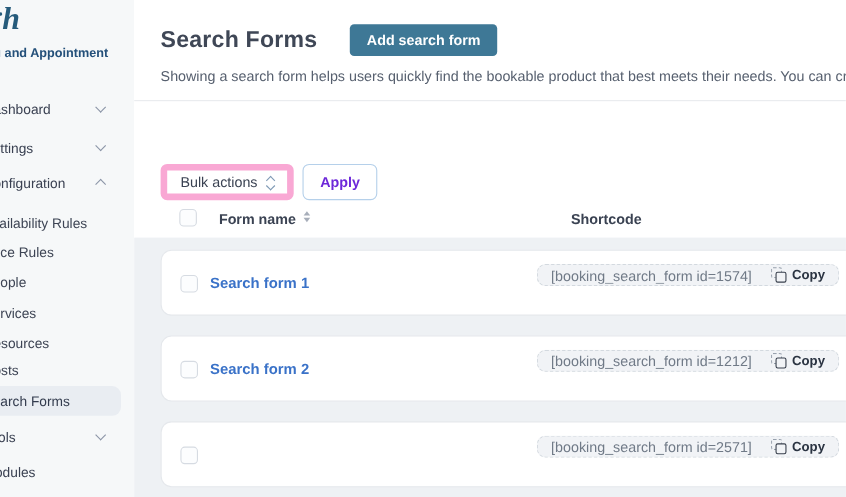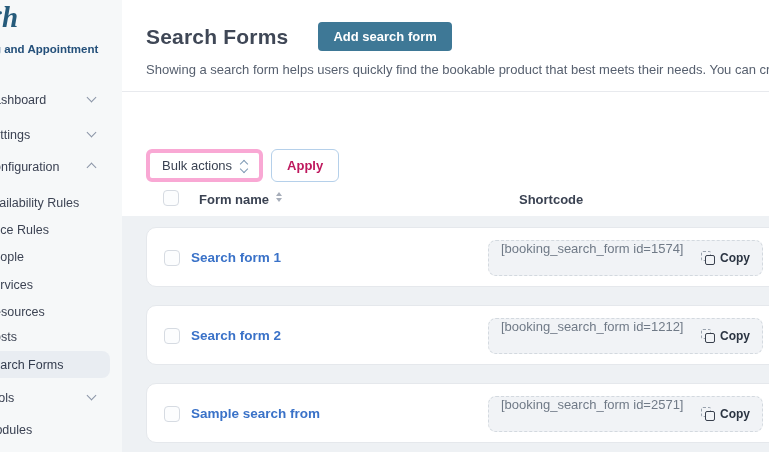--- a/index.html
+++ b/index.html
@@ -35,52 +35,52 @@
   .page-title { font-size:21px; font-weight:600; color:#3f4756; letter-spacing:.2px; }
   .add-btn { background:#3e7896; color:#ffffff; font-size:13px; font-weight:bold;
              border:none; border-radius:4px; padding:7px 15px; cursor:pointer;margin-left:16px; }
   .desc { margin-top:11px; font-size:13px; color:#57606f; white-space:nowrap; overflow:hidden; width:647px; }
 
   .content { position:relative; width:647px; height:360px; }
   .list-bg { position:absolute; left:0; top:124px; width:700px; height:236px; background:#eef1f4; }
 
   .toolbar { position:absolute; left:24px; top:57px; display:flex; gap:8px; }
   .bulk-select { display:flex; align-items:center; gap:9px; height:33px; padding:0 12px;
-                 background:#ffffff; border:4px solid #f9a8d4; border-radius:6px;
+                 background:#ffffff; border:6px solid #f9a8d4; border-radius:6px;
                  font-size:13px; color:#3a4252; cursor:pointer; }
   .updown { display:flex; flex-direction:column; gap:2px; }
   .updown i { display:block; width:6px; height:6px; border-right:1.4px solid #7f9ab5;
               border-bottom:1.4px solid #7f9ab5; }
   .updown i.u { transform:rotate(225deg); margin-top:2px; }
   .updown i.d { transform:rotate(45deg); margin-top:-3px; }
   .apply-btn { height:33px; padding:0 15px; background:#ffffff; border:1px solid #b5d0ea;
-               border-radius:6px; font-size:13px; font-weight:bold; color:#be185d; cursor:pointer; }
+               border-radius:6px; font-size:13px; font-weight:bold; color:#6d28d9; cursor:pointer; }
 
   .checkbox { display:inline-block; width:16px; height:16px; background:#fcfdfe;
               border:1px solid #d6dbe2; border-radius:4px; cursor:pointer; }
 
   .thead { position:absolute; top:96px; left:0; width:700px; height:28px; }
   .thead .checkbox { position:absolute; left:41px; top:2px; }
   .th-name { position:absolute; left:77px; top:4px; font-size:13px; font-weight:bold;
              color:#3a4252; display:flex; align-items:flex-start; gap:7px; cursor:pointer; }
   .sort { display:flex; flex-direction:column; gap:2px; }
   .sort b { display:block; width:0; height:0; border-left:3.5px solid transparent;
             border-right:3.5px solid transparent; }
   .sort b.up { border-bottom:4px solid #a7aeba; }
   .sort b.dn { border-top:4px solid #a7aeba; }
   .th-short { position:absolute; left:365px; top:4px; font-size:13px; font-weight:bold; color:#3a4252;margin-left:32px; }
 
   .card { position:absolute; left:24px; width:680px; height:60px; background:#ffffff;
           border:1px solid #e5e8ec; border-radius:10px; }
   .card .checkbox { position:absolute; left:17px; top:22px; }
   .row-link { position:absolute; left:44px; top:22px; font-size:13.5px; font-weight:bold;
               color:#3a72c8; text-decoration:none; cursor:pointer; white-space:nowrap; }
-  .pill { position:absolute; left:341px; top:12px; width:275px; height:36px;
+  .pill { position:absolute; left:341px; top:12px; width:275px; height:20px;
           background:#f1f3f6; border:1px dashed #d3d9df; border-radius:8px;
-          display:flex; padding:0 12px; }
+          display:flex; align-items:center; padding:0 12px; }
   .shortcode { flex:1; font-size:13px; color:#707a87; white-space:nowrap; overflow:hidden; }
   .copy-btn { display:flex; align-items:center; gap:5px; background:none; border:none;
               cursor:pointer; font-family:"Liberation Sans", sans-serif; }
   .copy-ic { position:relative; width:14px; height:14px; }
   .copy-ic:before { content:""; position:absolute; left:0; top:0; width:8px; height:8px;
                     border:1px dashed #98a1ad; border-radius:2px; }
   .copy-ic:after { content:""; position:absolute; right:0; bottom:0; width:8px; height:8px;
                    border:1.3px solid #39404d; border-radius:2px; background:#f1f3f6; }
   .copy-label { font-size:12px; font-weight:bold; color:#2b3442; }
 </style>
@@ -195,21 +195,20 @@
           <span class="shortcode">[booking_search_form id=1212]</span>
           <button class="copy-btn">
             <span class="copy-ic"></span>
             <span class="copy-label">Copy</span>
           </button>
         </div>
       </div>
 
       <div class="card" style="top:291px">
         <span class="checkbox"></span>
-        <a class="row-link">Sample search from</a>
         <div class="pill">
           <span class="shortcode">[booking_search_form id=2571]</span>
           <button class="copy-btn">
             <span class="copy-ic"></span>
             <span class="copy-label">Copy</span>
           </button>
         </div>
       </div>
 
     </div>

